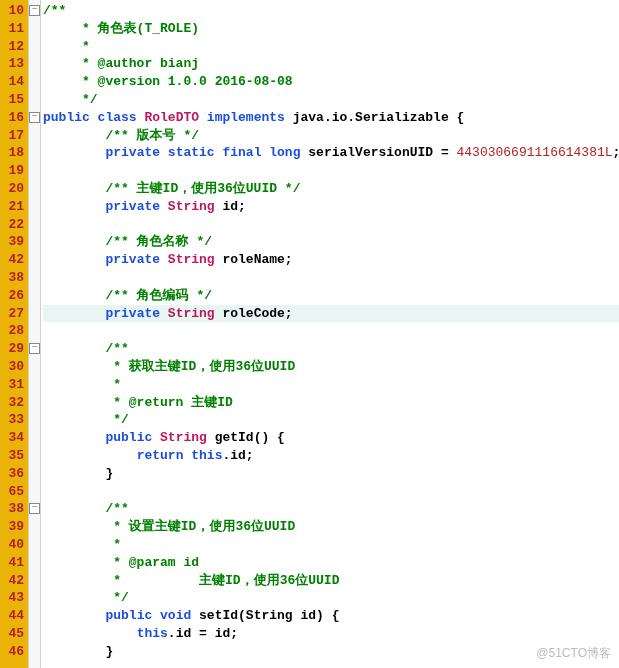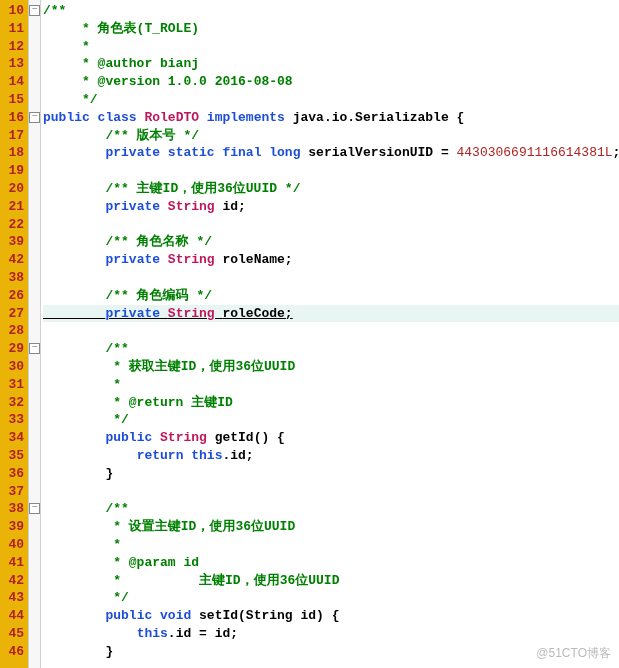--- a/index.html
+++ b/index.html
@@ -48,21 +48,21 @@
     font-size: 10px;
     vertical-align: middle;
   }
   .code {
     padding: 2px 0 2px 2px;
     line-height: 17.8px;
     white-space: pre;
     flex: 1;
   }
   .line { height: 17.8px; }
-  .hl { background: #e9f5f2; text-decoration: underline; }
+  .hl { background: #e9f5f2; }
   .kw { color: #1d4ed8; font-weight: bold; }
   .type { color: #be185d; font-weight: bold; }
   .doc { color: #008000; font-weight: bold; }
   .num { color: #b22222; font-weight: normal; }
   .id { color: #000; font-weight: bold; margin-top: 17px; }
   .watermark {
     position: fixed;
     right: 8px;
     bottom: 6px;
     color: #bbb;
@@ -96,21 +96,21 @@
       <div class="line">27</div>
       <div class="line">28</div>
       <div class="line">29</div>
       <div class="line">30</div>
       <div class="line">31</div>
       <div class="line">32</div>
       <div class="line">33</div>
       <div class="line">34</div>
       <div class="line">35</div>
       <div class="line">36</div>
-      <div class="line">37</div>
+      <div class="line">65</div>
       <div class="line">38</div>
       <div class="line">39</div>
       <div class="line">40</div>
       <div class="line">41</div>
       <div class="line">42</div>
       <div class="line">43</div>
       <div class="line">44</div>
       <div class="line">45</div>
       <div class="line">46</div>
     </div>

